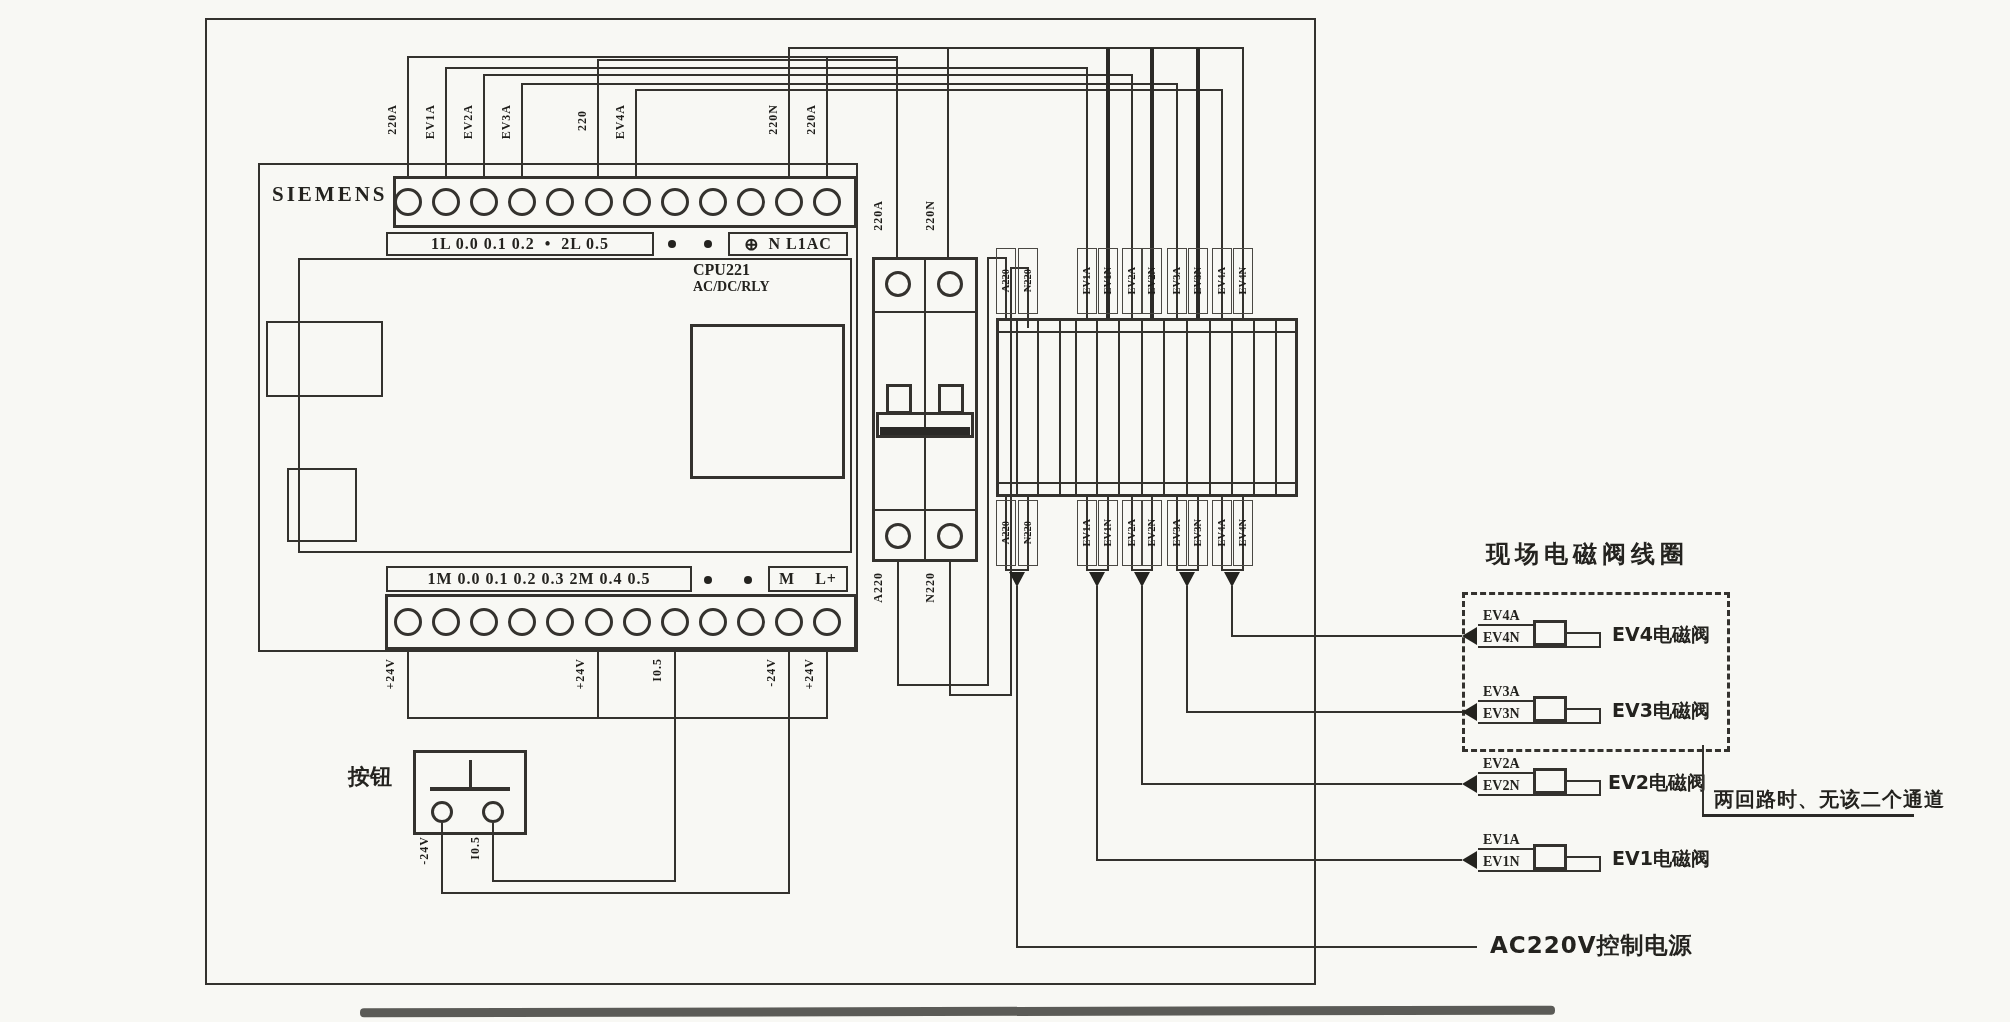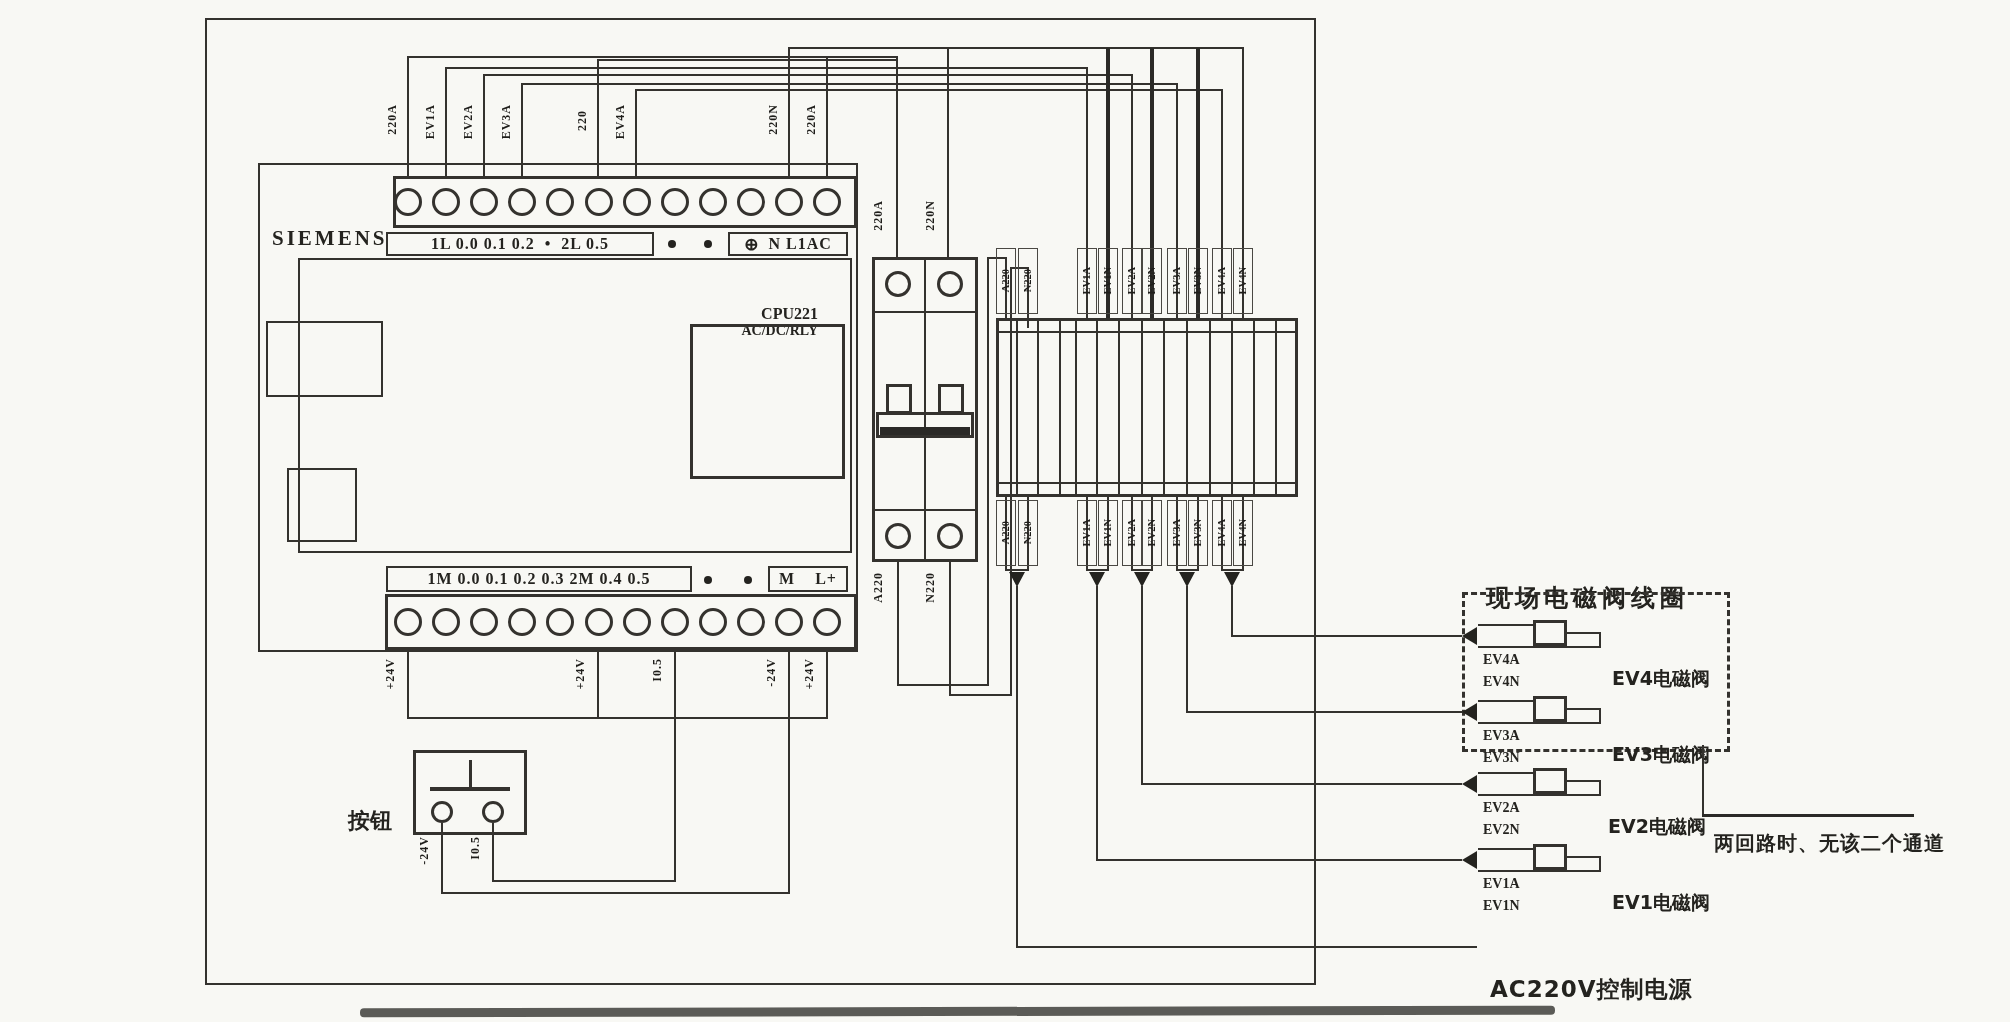--- a/index.html
+++ b/index.html
@@ -18,21 +18,21 @@
   .cs{position:absolute;width:16px;height:16px;border:3px solid #34322e;border-radius:50%;background:#f8f8f4;}
   .vt{position:absolute;writing-mode:vertical-rl;transform:rotate(180deg);
       font:bold 12px "Liberation Serif",serif;letter-spacing:1px;line-height:1;white-space:nowrap;color:#1f1e1b;}
   .lb{position:absolute;border:1.5px solid #4a4843;box-sizing:border-box;display:flex;align-items:center;justify-content:center;}
   .lb .ivt{writing-mode:vertical-rl;transform:rotate(180deg);font:bold 10.5px "Liberation Serif",serif;line-height:1;white-space:nowrap;color:#1f1e1b;}
   .rowlbl{position:absolute;border:2px solid #34322e;box-sizing:border-box;display:flex;align-items:center;justify-content:center;
           font:bold 16px "Liberation Serif",serif;letter-spacing:1px;white-space:pre;}
   .dot{position:absolute;width:8px;height:8px;border-radius:50%;background:#24231f;}
   .tri-d{position:absolute;width:0;height:0;border-left:8px solid transparent;border-right:8px solid transparent;border-top:15px solid #24231f;}
   .tri-l{position:absolute;width:0;height:0;border-top:9px solid transparent;border-bottom:9px solid transparent;border-right:15px solid #24231f;}
-  .txt{position:absolute;line-height:1.15;white-space:nowrap;margin-top:44px;}
+  .txt{position:absolute;line-height:1.15;white-space:nowrap;}
   .cjk{font-family:"DejaVu Sans",sans-serif;}
   .smudge{position:absolute;left:360px;top:1007px;width:1195px;height:9px;background:#403f3b;opacity:.85;border-radius:4px;transform:rotate(-.12deg);}
 </style>
 </head>
 <body>
 
 <div class="stage">
 
   <div class="box" style="left:205px;top:18px;width:1111px;height:967px;"></div>
 
@@ -92,21 +92,21 @@
 
   <div class="rowlbl" style="left:386px;top:232px;width:268px;height:24px;">1L 0.0 0.1 0.2  •  2L 0.5</div>
   <i class="dot" style="left:668px;top:240px"></i>
   <i class="dot" style="left:704px;top:240px"></i>
   <div class="rowlbl" style="left:728px;top:232px;width:120px;height:24px;gap:9px;">
     <span style="font-size:17px;">⊕</span>
     <span>N L1AC</span>
   </div>
 
   <div class="box" style="left:298px;top:258px;width:554px;height:295px;"></div>
-  <div class="txt" style="left:693px;top:261px;width:125px;text-align:right;font:bold 16px 'Liberation Serif',serif;">
+  <div class="txt" style="left:693px;top:261px;width:125px;text-align:left;font:bold 16px 'Liberation Serif',serif;">
     <div>CPU221</div>
     <div style="font-size:14px;">AC/DC/RLY</div>
   </div>
   <div class="box25" style="left:690px;top:324px;width:155px;height:155px;"></div>
   <div class="box" style="left:266px;top:321px;width:117px;height:76px;"></div>
   <div class="box" style="left:287px;top:468px;width:70px;height:74px;"></div>
 
   <div class="rowlbl" style="left:386px;top:566px;width:306px;height:26px;">1M 0.0 0.1 0.2 0.3 2M 0.4 0.5</div>
   <i class="dot" style="left:704px;top:576px"></i>
   <i class="dot" style="left:744px;top:576px"></i>

